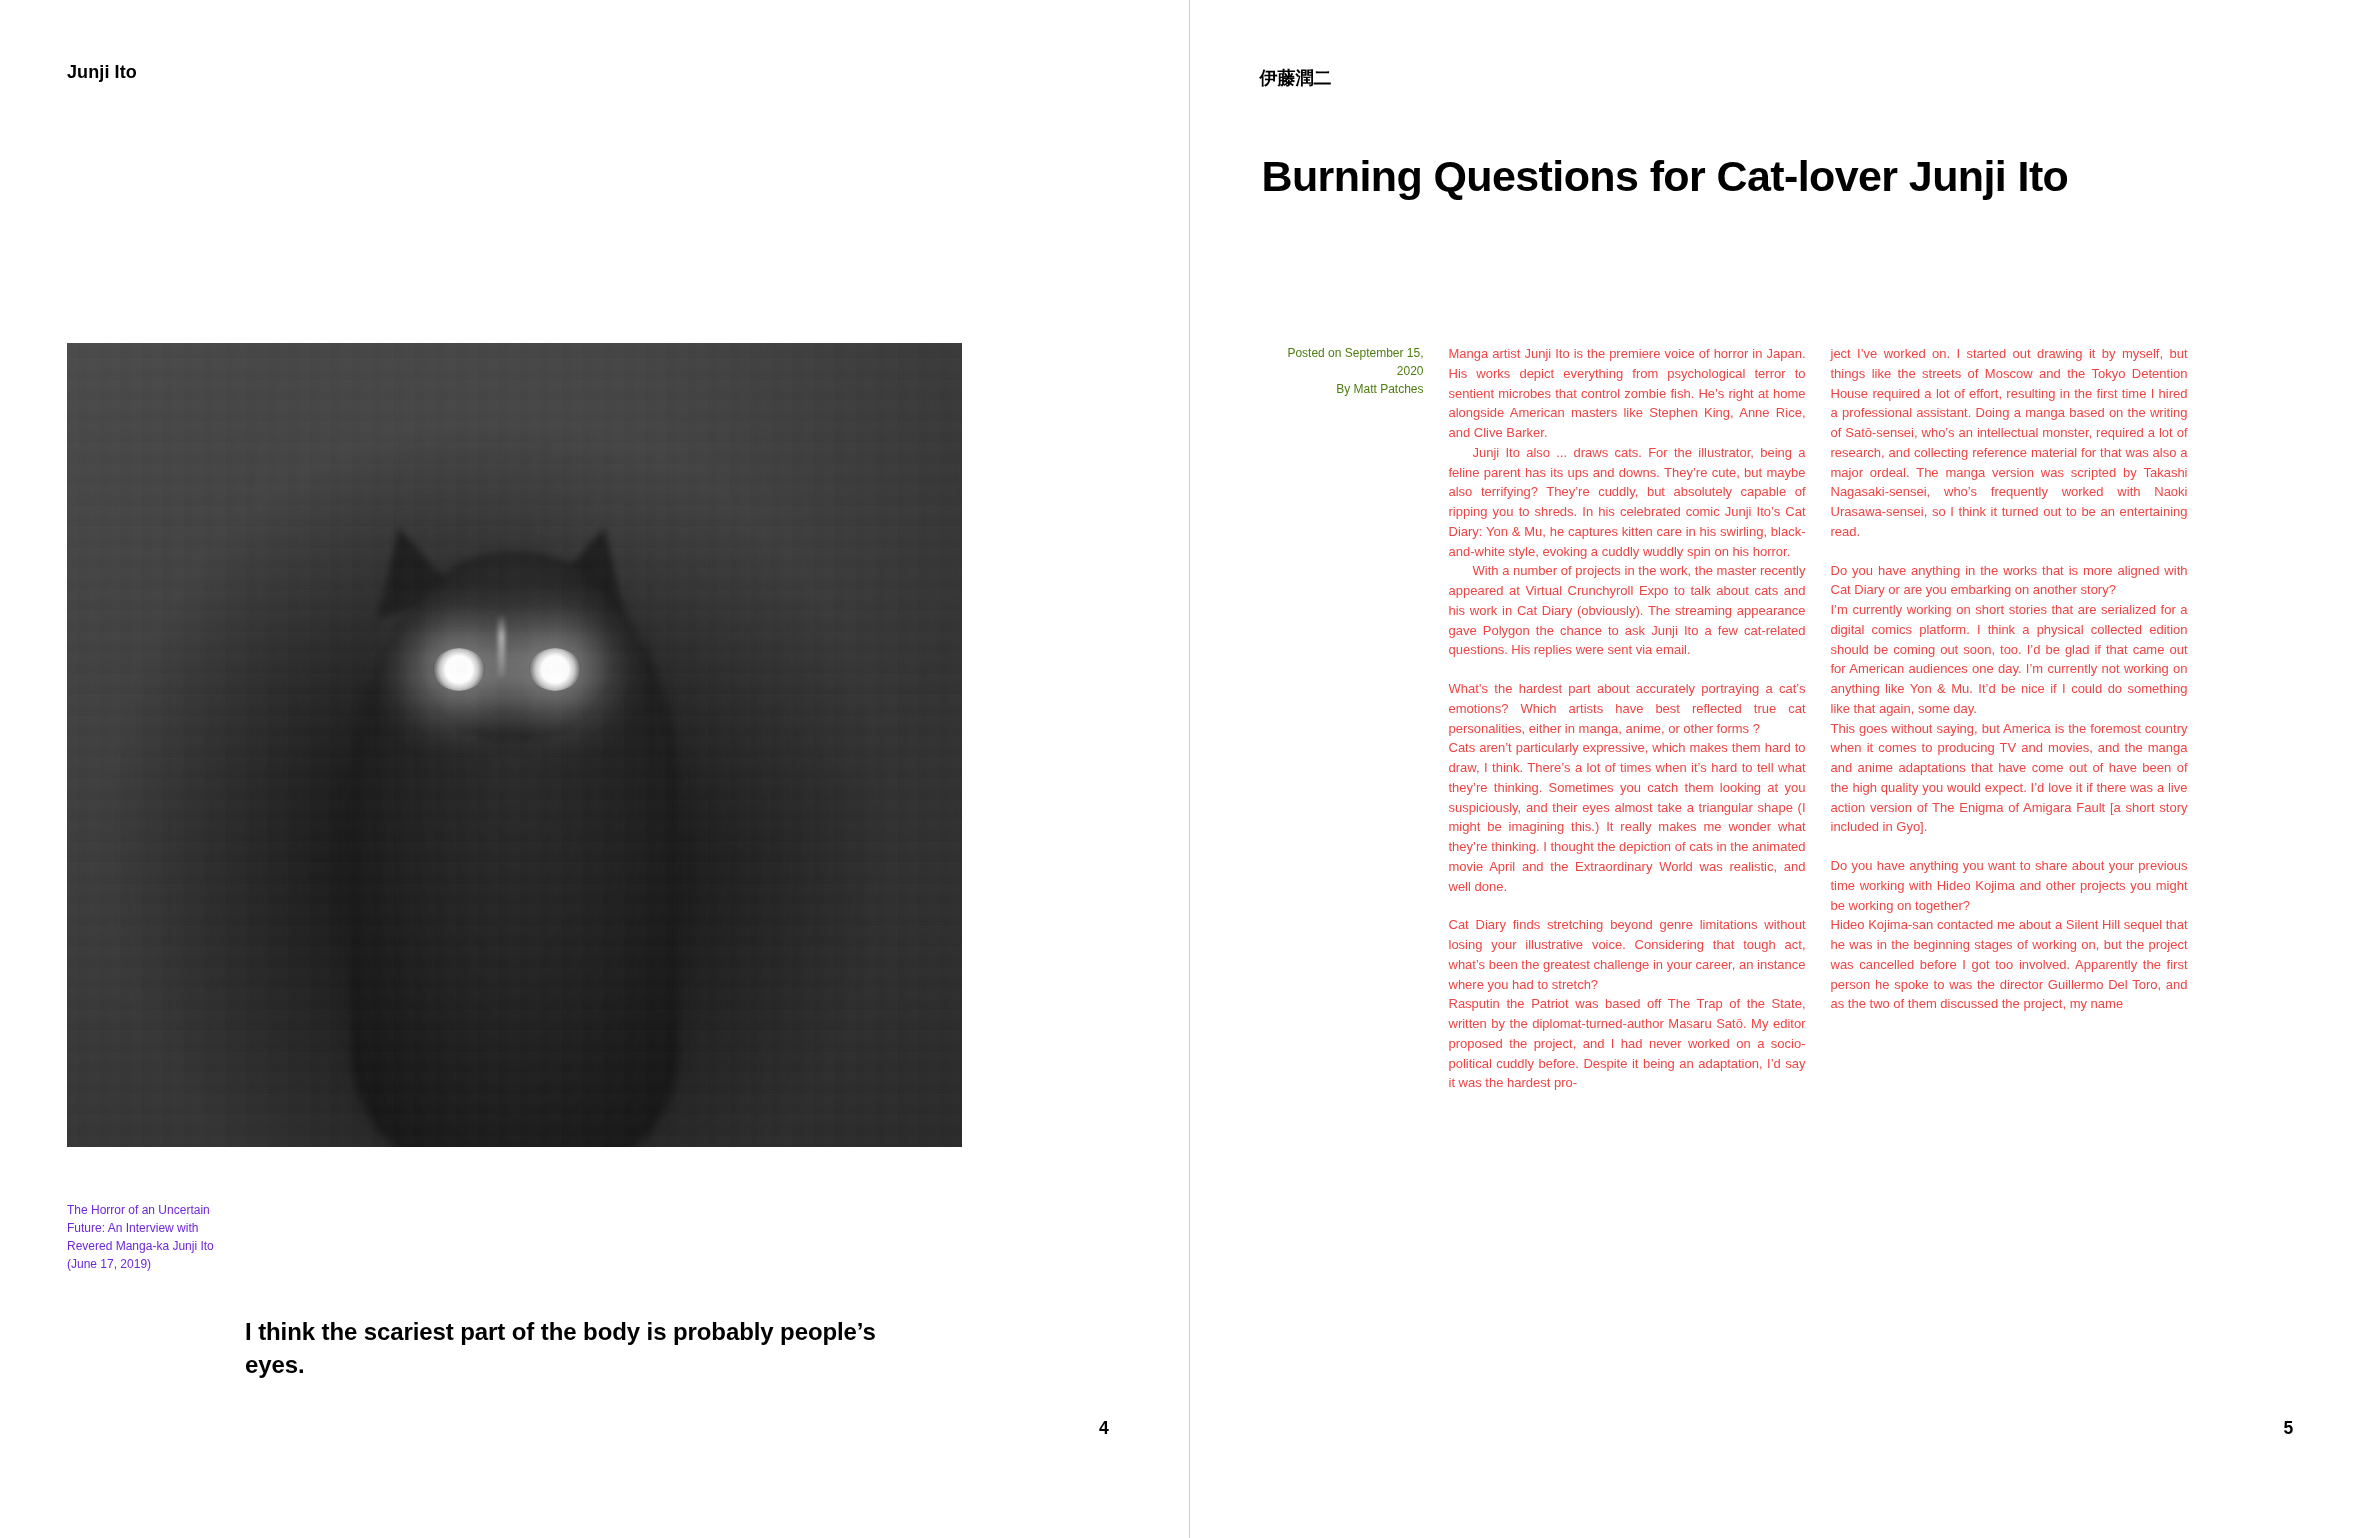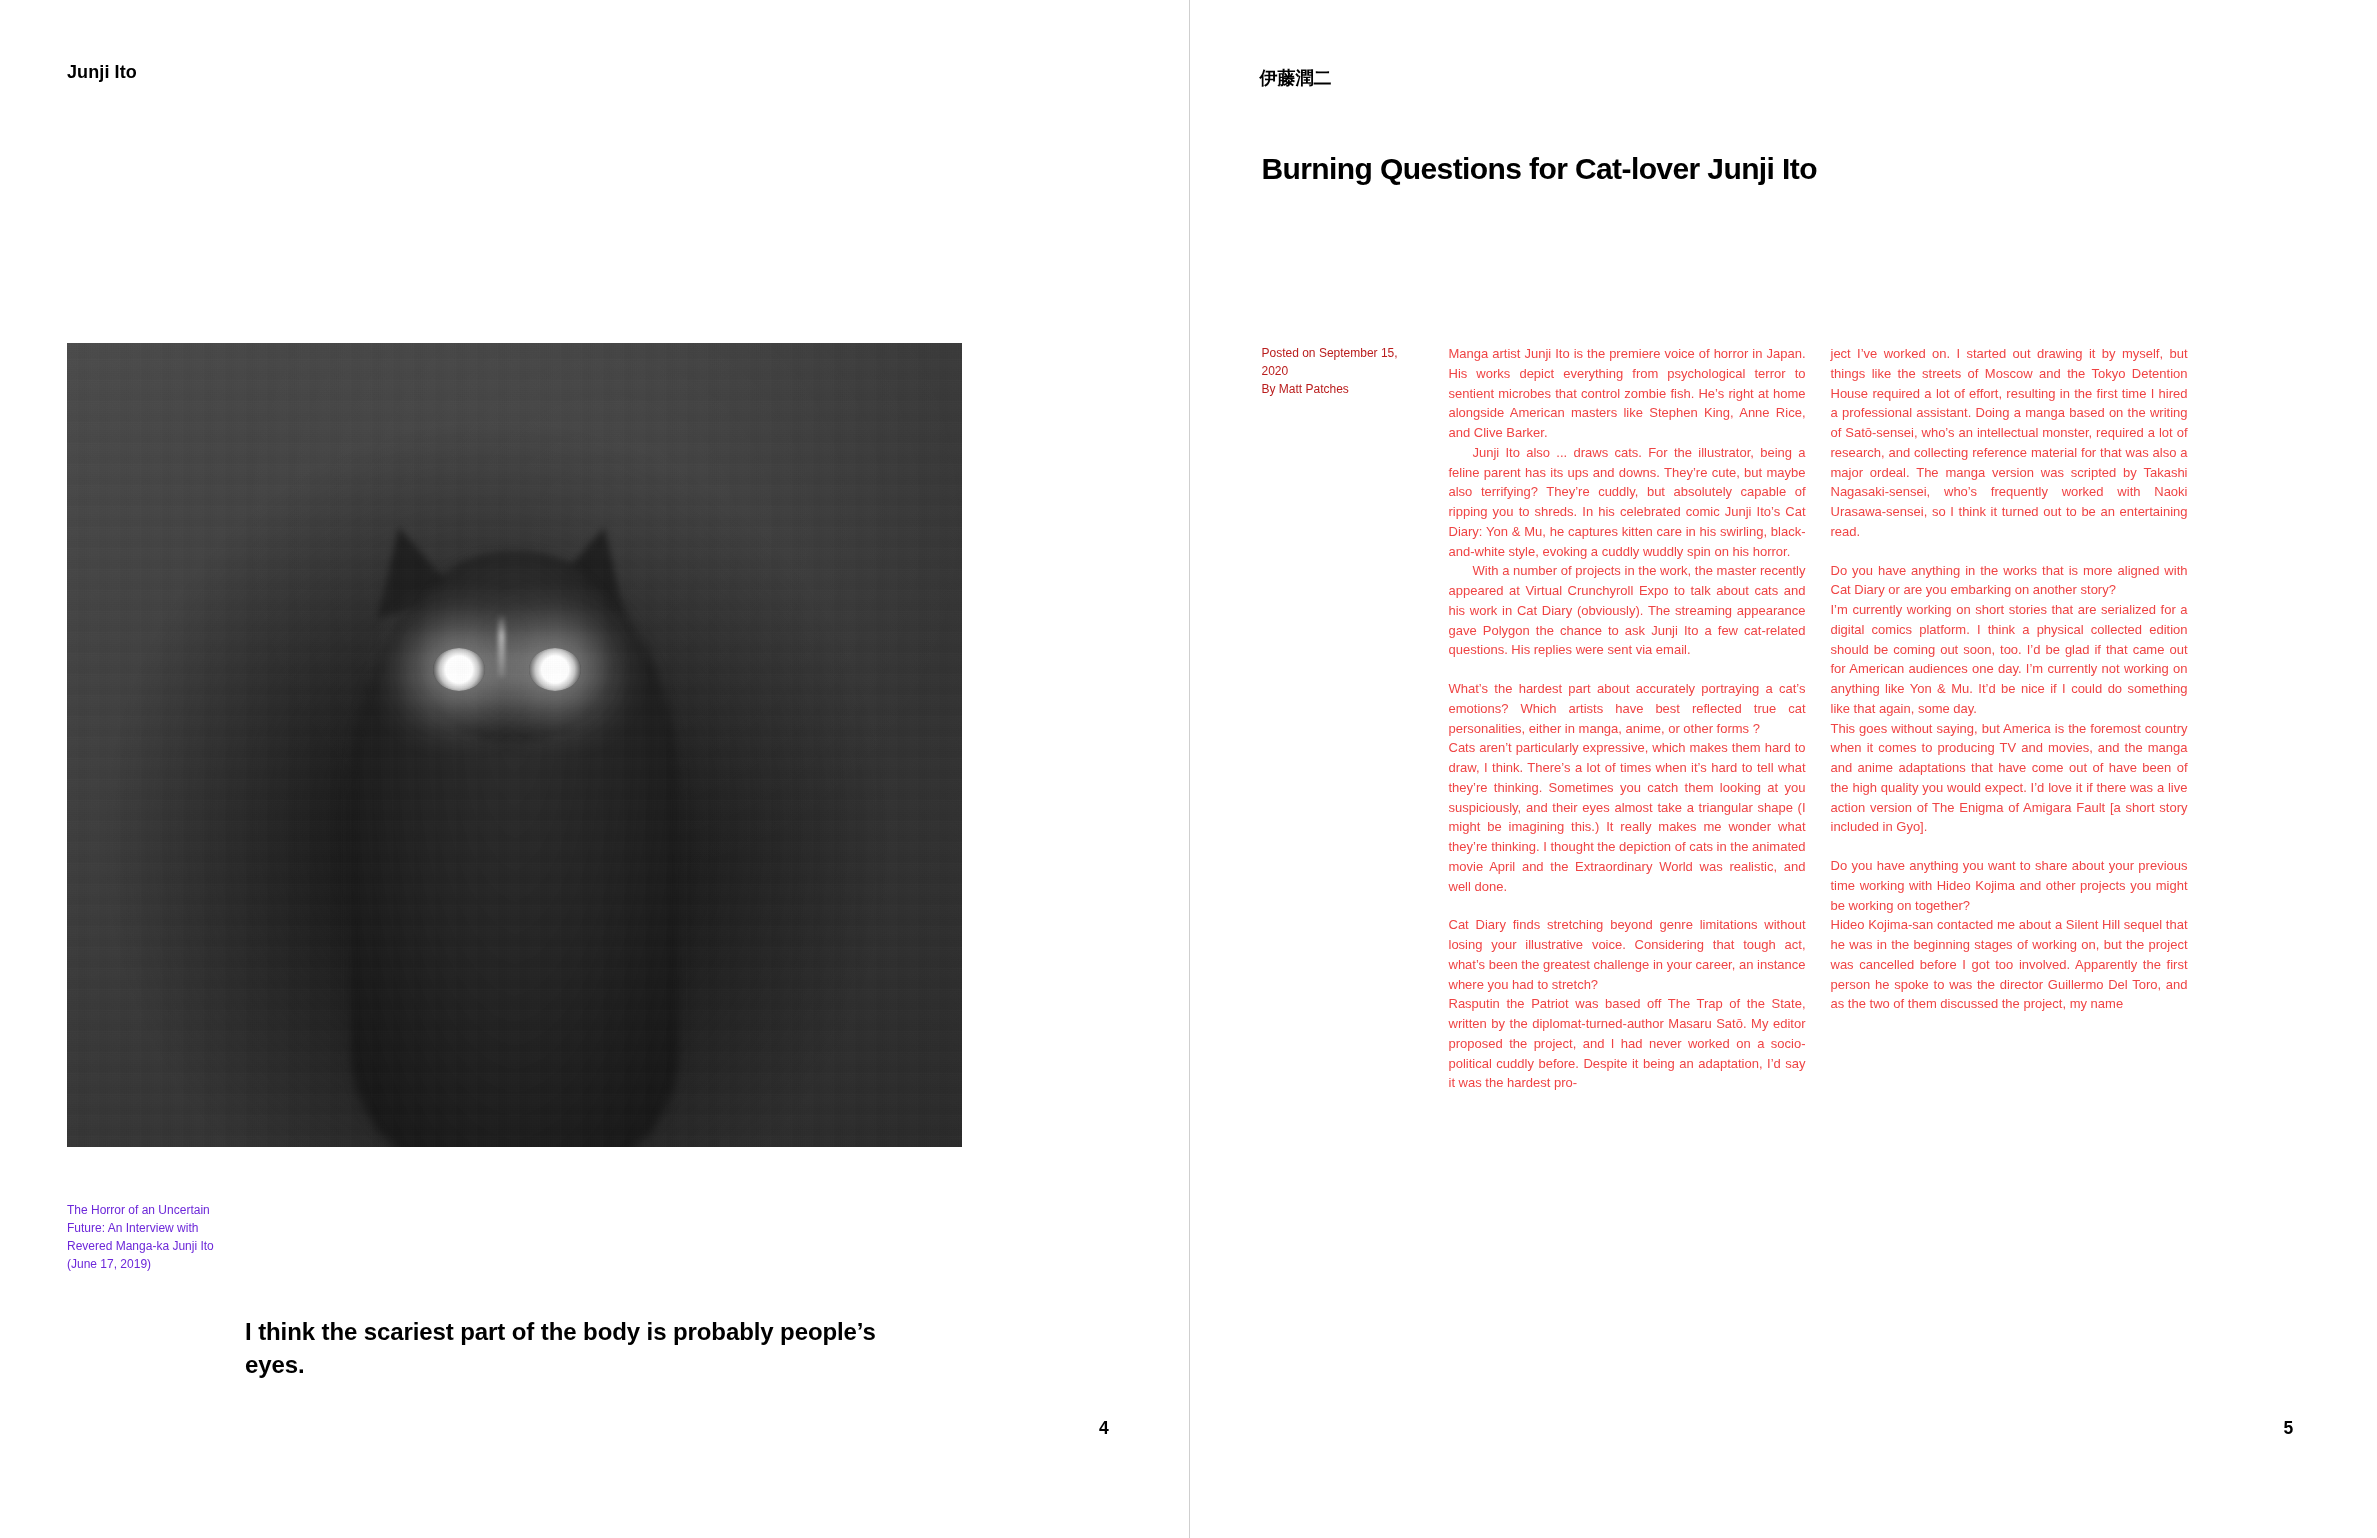--- a/index.html
+++ b/index.html
@@ -157,37 +157,38 @@
     left: 71px;
     top: 66px;
     font-size: 18px;
     font-weight: 600;
   }
   .headline {
     position: absolute;
     left: 73px;
     top: 152px;
     width: 1035px;
-    font-size: 30px;
+    font-size: 43px;
     font-weight: 700;
     letter-spacing: -0.6px;
   }
   .cols {
     position: absolute;
     left: 73px;
     top: 344px;
     width: 1035px;
     display: flex;
     gap: 25px;
   }
   .col-meta {
     width: 162px;
     font-size: 12px;
     line-height: 1.5;
-    color: #b91c1c;
+    color: #4d7c0f;
+    text-align: right;
   }
   .col-body {
     width: 357px;
     font-size: 13px;
     line-height: 1.52;
     text-align: justify;
     color: #ef4444;
   }
   .col-body p {
     margin: 0;

